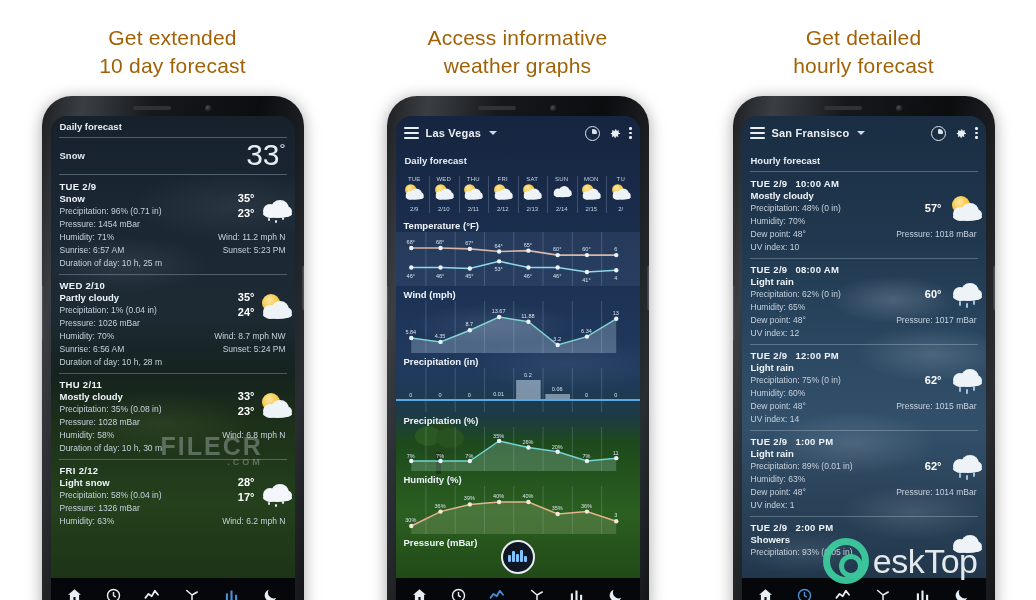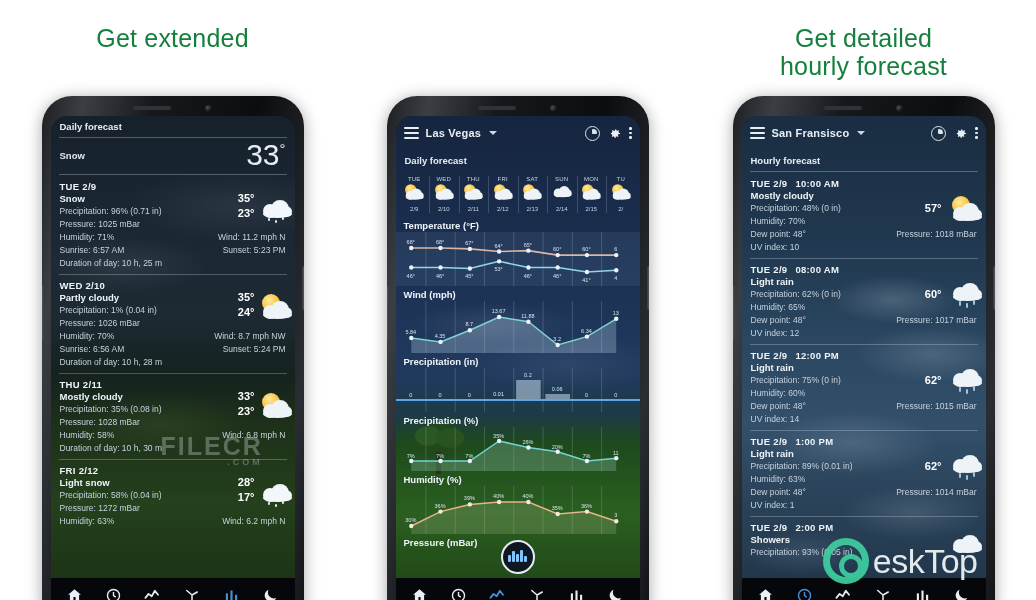--- a/index.html
+++ b/index.html
@@ -15,22 +15,22 @@
 
   
   .panel { position:absolute; top:0; height:600px; width:345px; }
   .panel.p1 { left:0; }
   .panel.p2 { left:345px; }
   .panel.p3 { left:691px; }
 
   .headline {
     position:absolute; top:24px; left:0; width:100%;
     text-align:center;
-    font-size:25px; line-height:28px;
-    font-weight:400; color:#15803d;
+    font-size:21px; line-height:28px;
+    font-weight:400; color:#a16207;
     letter-spacing:.2px;
   }
   .headline .l2 { display:block; }
 
   
   .phone {
     position:absolute;
     left:50%; transform:translateX(-50%);
     top:96px;
     width:262px; height:520px;
@@ -245,20 +245,21 @@
   .wm-desktop .txt b { font-weight:400; }
 </style>
 </head>
 <body>
 
 <div class="stage">
 
   <div class="panel p1">
     <div class="headline">
       <span>Get extended</span>
+      <span class="l2">10 day forecast</span>
     </div>
 
     <div class="phone">
       <div class="notchbar">
         <div class="speaker"></div>
         <div class="cam"></div>
       </div>
       <div class="screen">
         <div class="bg bg1"></div>
 
@@ -273,21 +274,21 @@
           </div>
           <div class="hr"></div>
 
           <div class="dayblock daymain">
             <div class="dayhdr">TUE 2/9</div>
             <div class="daycond">Snow</div>
             <div class="dayrow">
                 <span>Precipitation: 96% (0.71 in)</span>
               </div>
             <div class="dayrow">
-                <span>Pressure: 1025 mBar</span>
+                <span>Pressure: 1454 mBar</span>
               </div>
             <div class="dayrow">
                 <span>Humidity: 71%</span>
                 <span class="r">Wind: 11.2 mph N</span>
               </div>
             <div class="dayrow">
                 <span>Sunrise: 6:57 AM</span>
                 <span class="r">Sunset: 5:23 PM</span>
               </div>
             <div class="dayrow">
@@ -384,21 +385,21 @@
             </div>
           </div>
 
           <div class="dayblock daymain">
             <div class="dayhdr">FRI 2/12</div>
             <div class="daycond">Light snow</div>
             <div class="dayrow">
                 <span>Precipitation: 58% (0.04 in)</span>
               </div>
             <div class="dayrow">
-                <span>Pressure: 1272 mBar</span>
+                <span>Pressure: 1326 mBar</span>
               </div>
             <div class="dayrow">
                 <span>Humidity: 63%</span>
                 <span class="r">Wind: 6.2 mph N</span>
               </div>
             <div class="daytemps">
               <div class="hi">28°</div>
               <div class="lo">17°</div>
             </div>
             <div class="dayicon">
@@ -457,20 +458,24 @@
 
         <div class="wm-filecr">
           <span>FILECR</span>
           <small>.COM</small>
         </div>
       </div>
     </div>
   </div>
 
   <div class="panel p2">
+    <div class="headline">
+      <span>Access informative</span>
+      <span class="l2">weather graphs</span>
+    </div>
 
     <div class="phone">
       <div class="notchbar">
         <div class="speaker"></div>
         <div class="cam"></div>
       </div>
       <div class="screen">
         <div class="bg bg2"></div>
 
         <svg style="position:absolute;left:12px;top:300px;z-index:2;opacity:.85" width="62" height="62" viewBox="0 0 62 62">

